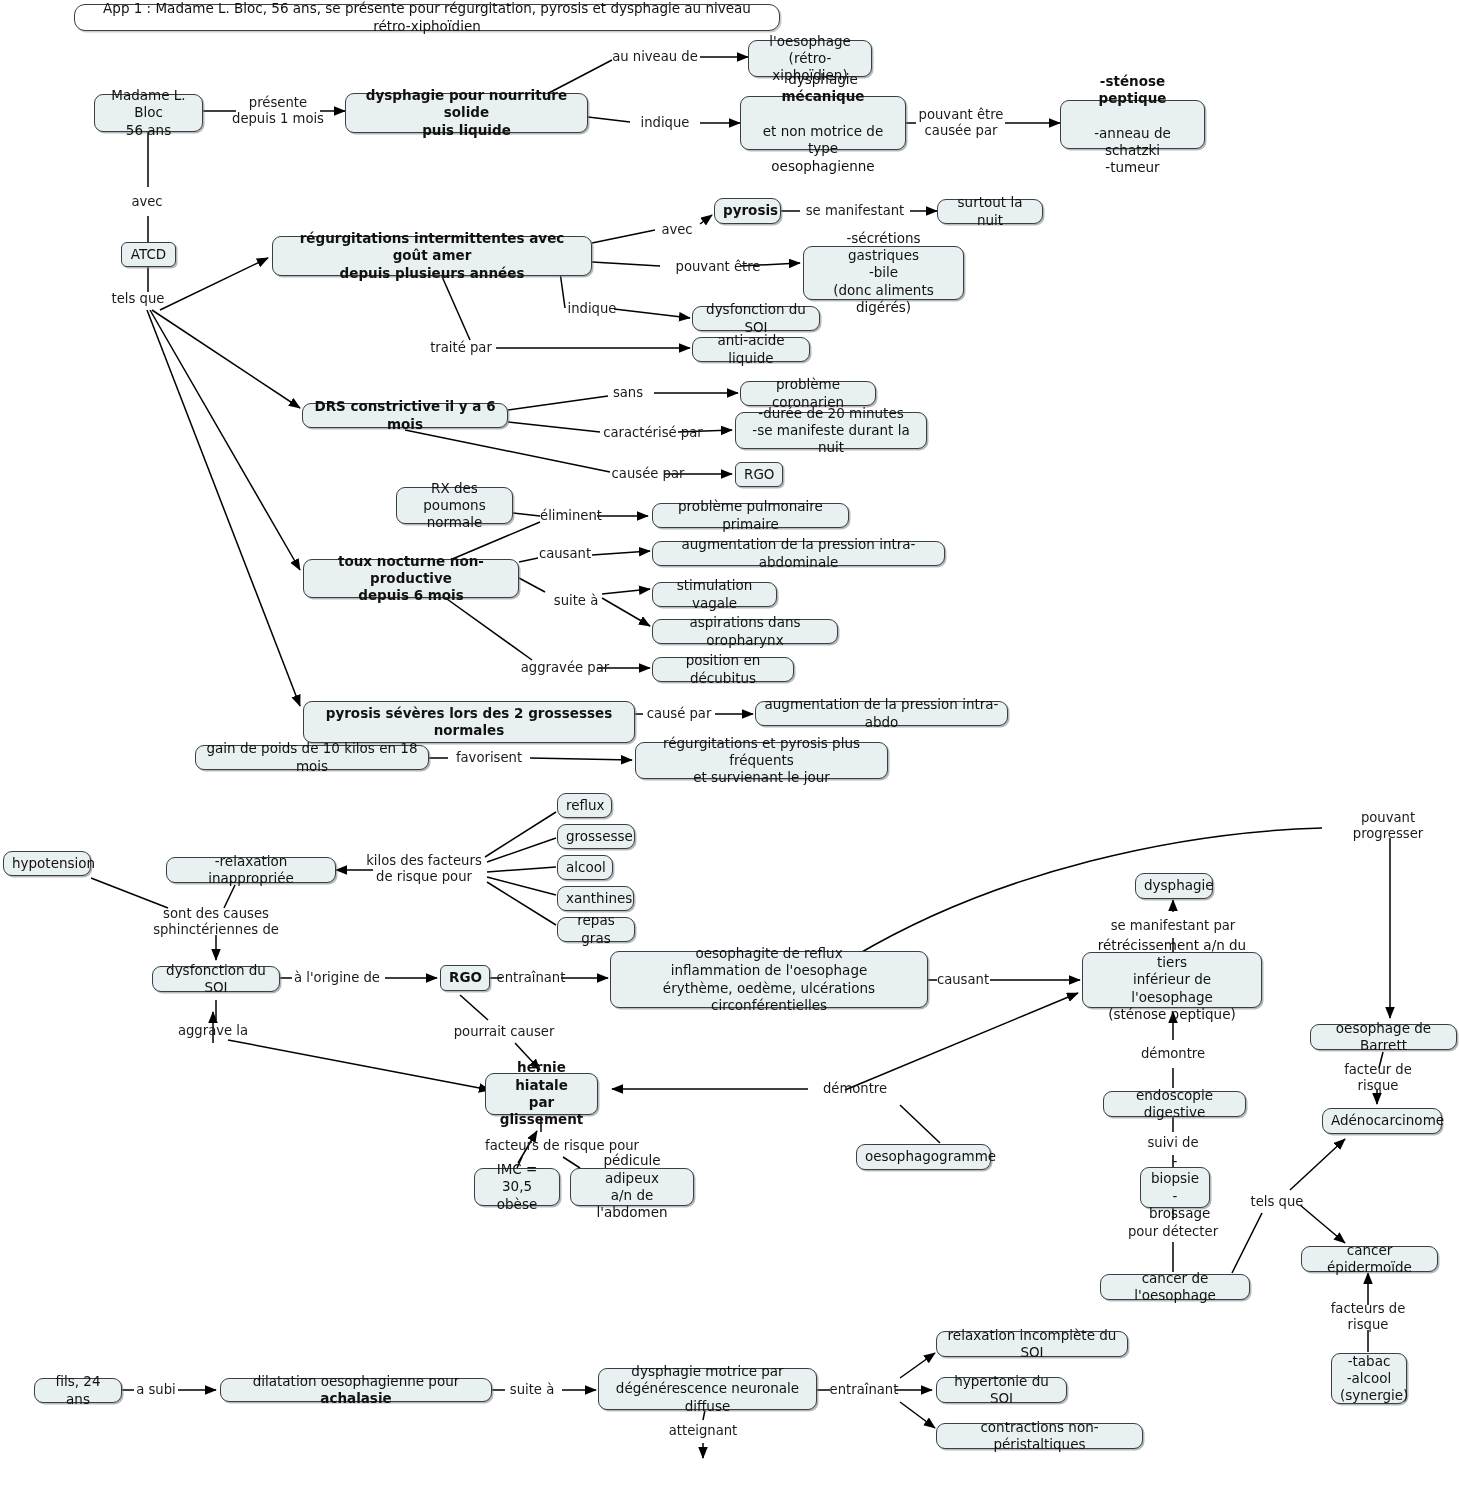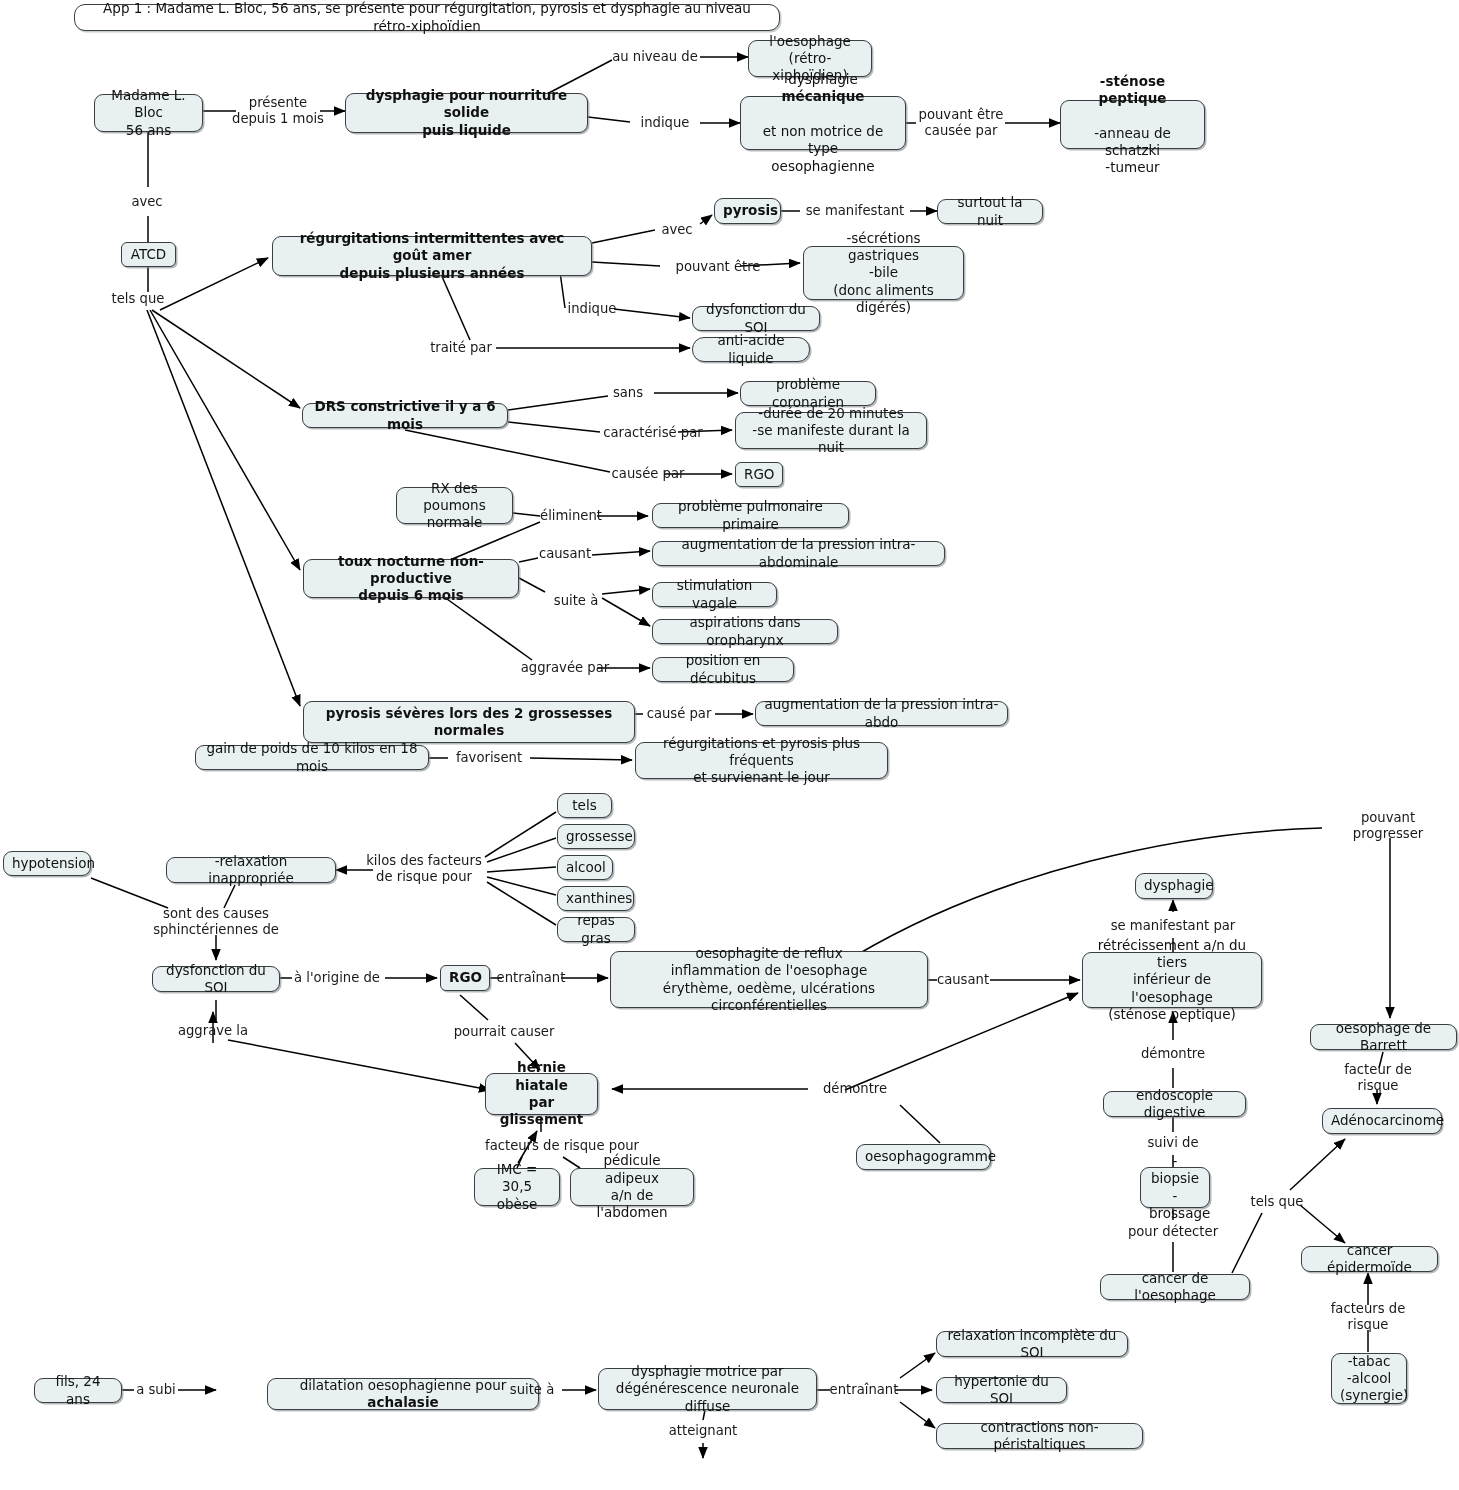--- a/index.html
+++ b/index.html
@@ -274,21 +274,21 @@
   <div class="node" style="left:803px;top:246px;width:161px;height:54px;">
     <span>-sécrétions gastriques
 -bile
 (donc aliments digérés)</span>
   </div>
 
   <div class="node" style="left:692px;top:306px;width:128px;height:25px;">
     <span>dysfonction du SOI</span>
   </div>
 
-  <div class="node" style="left:692px;top:337px;width:118px;height:25px;border-radius:12px;">
+  <div class="node" style="left:692px;top:337px;width:118px;height:25px;">
     <span>anti-acide liquide</span>
   </div>
 
   <div class="node bold" style="left:302px;top:403px;width:206px;height:25px;">
     <span>DRS constrictive il y a 6 mois</span>
   </div>
 
   <div class="node" style="left:740px;top:381px;width:136px;height:25px;">
     <span>problème coronarien</span>
   </div>
@@ -343,21 +343,21 @@
   <div class="node" style="left:195px;top:745px;width:234px;height:25px;">
     <span>gain de poids de 10 kilos en 18 mois</span>
   </div>
 
   <div class="node" style="left:635px;top:742px;width:253px;height:37px;">
     <span>régurgitations et pyrosis plus fréquents
 et survienant le jour</span>
   </div>
 
   <div class="node" style="left:557px;top:793px;width:55px;height:25px;">
-    <span>tels</span>
+    <span>reflux</span>
   </div>
   <div class="node" style="left:557px;top:824px;width:78px;height:25px;">
     <span>grossesse</span>
   </div>
   <div class="node" style="left:557px;top:855px;width:56px;height:25px;">
     <span>alcool</span>
   </div>
   <div class="node" style="left:557px;top:886px;width:77px;height:25px;">
     <span>xanthines</span>
   </div>
@@ -444,21 +444,21 @@
 
   <div class="node" style="left:570px;top:1168px;width:124px;height:38px;">
     <span>pédicule adipeux
 a/n de l'abdomen</span>
   </div>
 
   <div class="node" style="left:34px;top:1378px;width:88px;height:25px;">
     <span>fils, 24 ans</span>
   </div>
 
-  <div class="node" style="left:220px;top:1378px;width:272px;height:32px;margin-left:47px;">
+  <div class="node" style="left:220px;top:1378px;width:272px;height:24px;">
     <span><span>dilatation oesophagienne pour </span><span class="b">achalasie</span></span>
   </div>
 
   <div class="node" style="left:598px;top:1368px;width:219px;height:42px;">
     <span>dysphagie motrice par
 dégénérescence neuronale diffuse</span>
   </div>
 
   <div class="node" style="left:637px;top:1496px;width:105px;height:26px;font-family:Liberation Mono, monospace;">
     <span>plexus myentérique</span>

